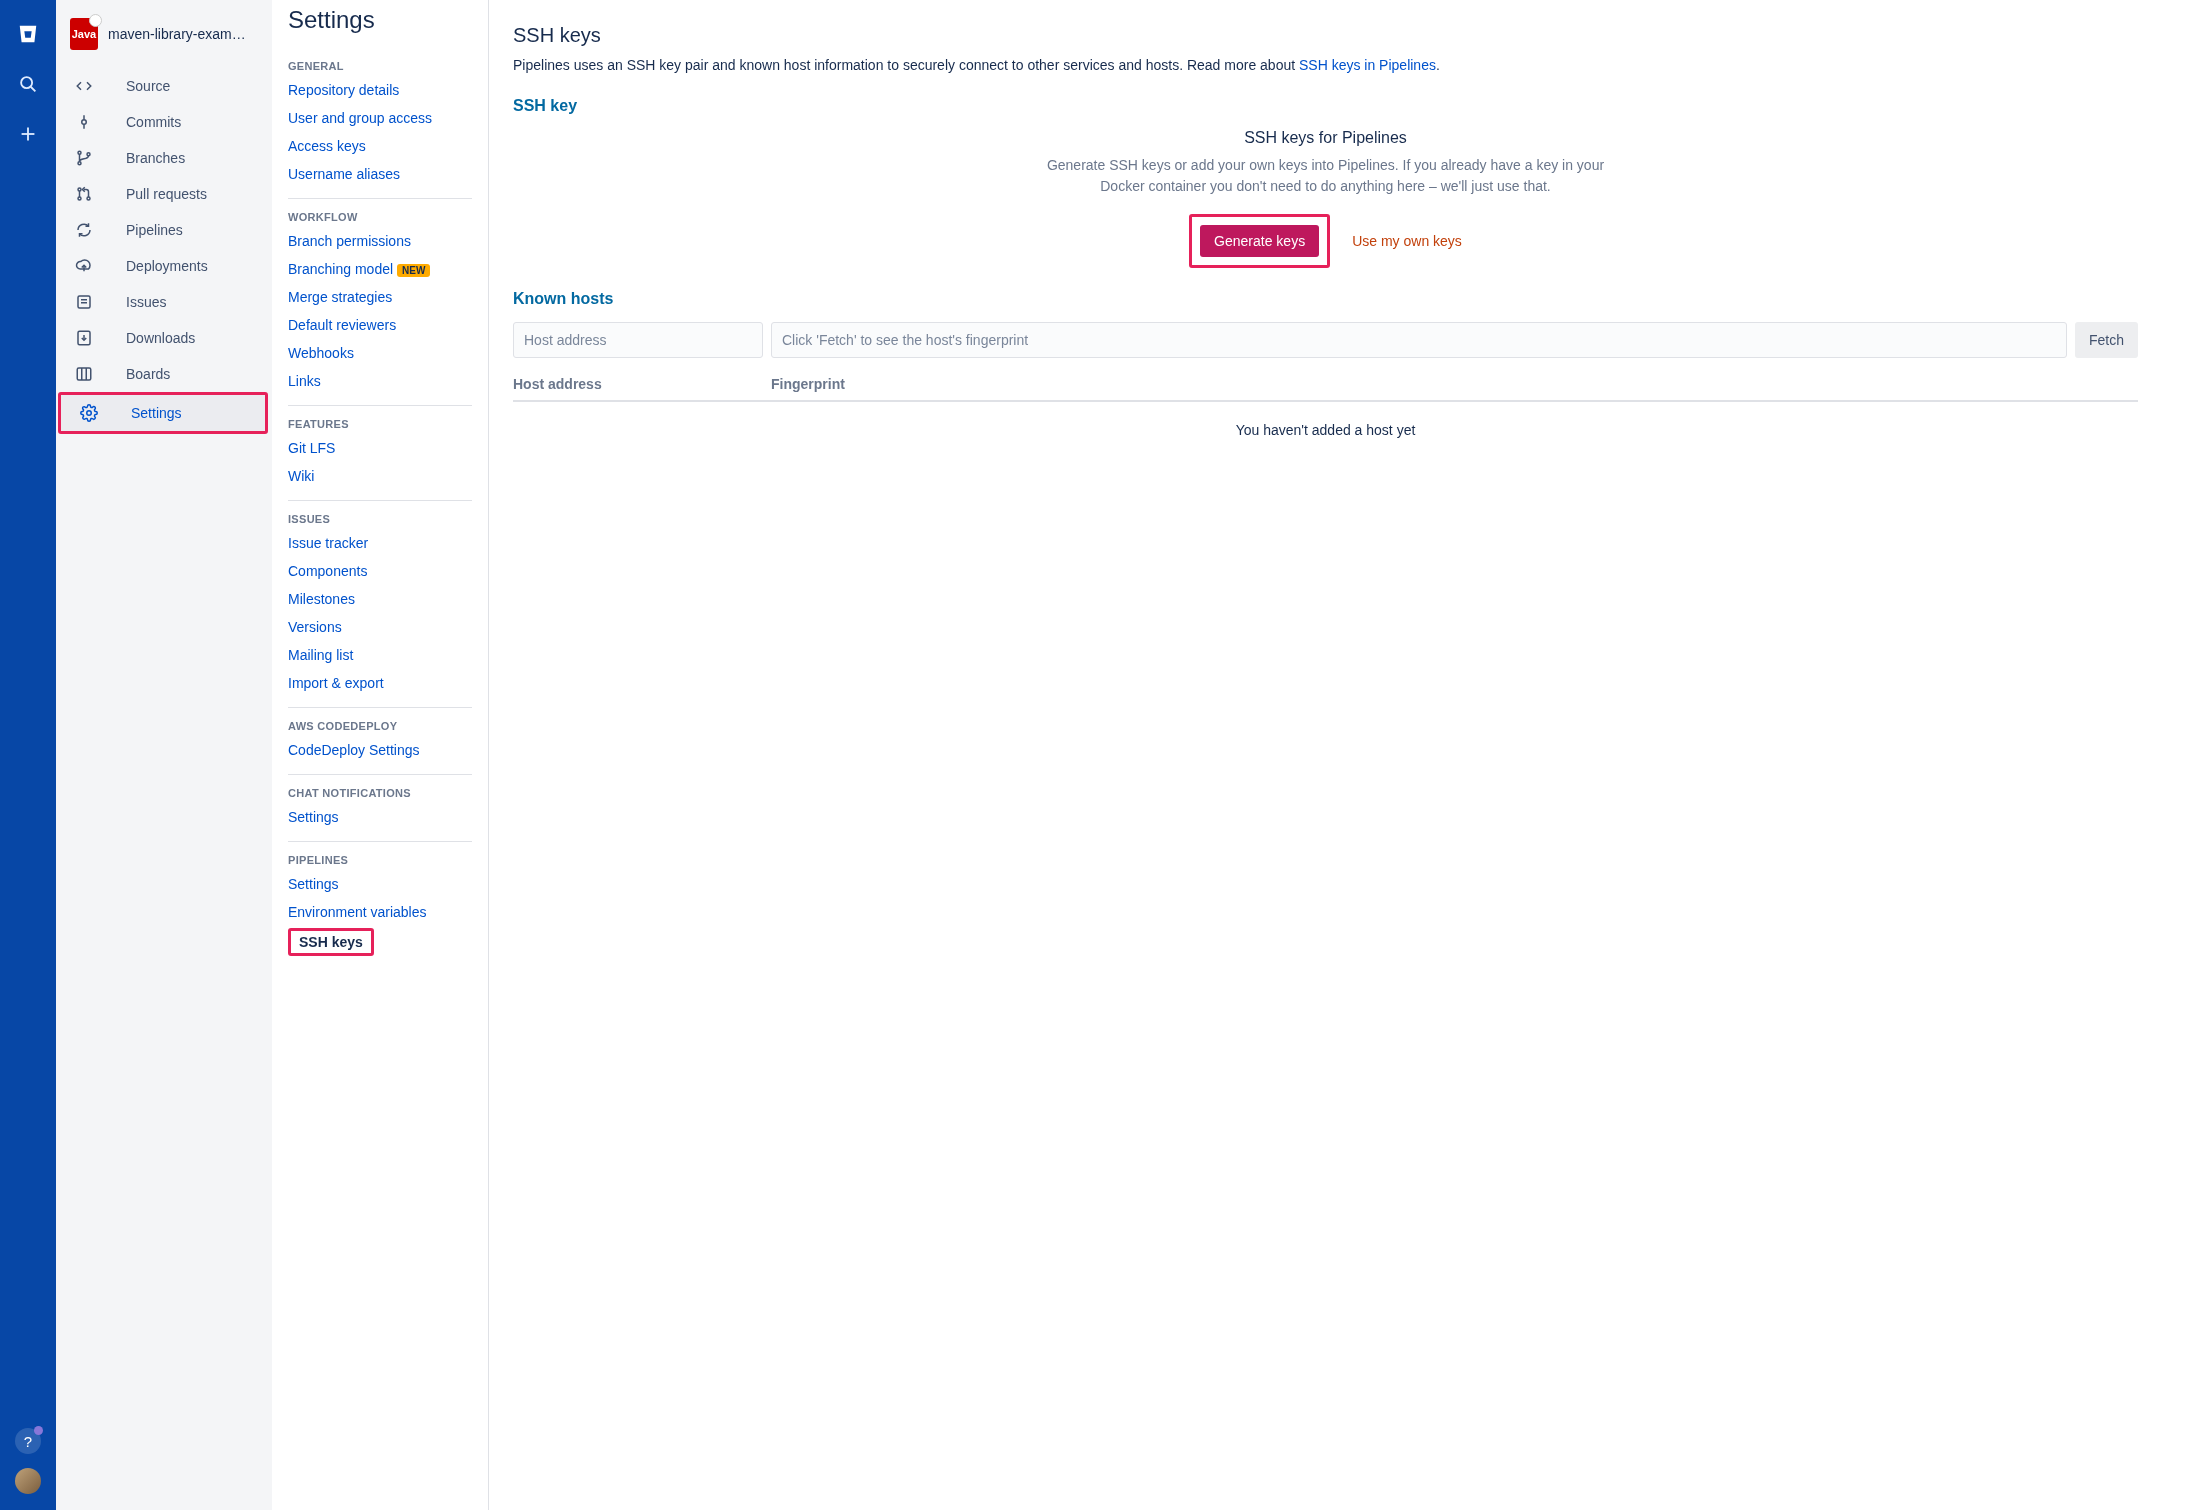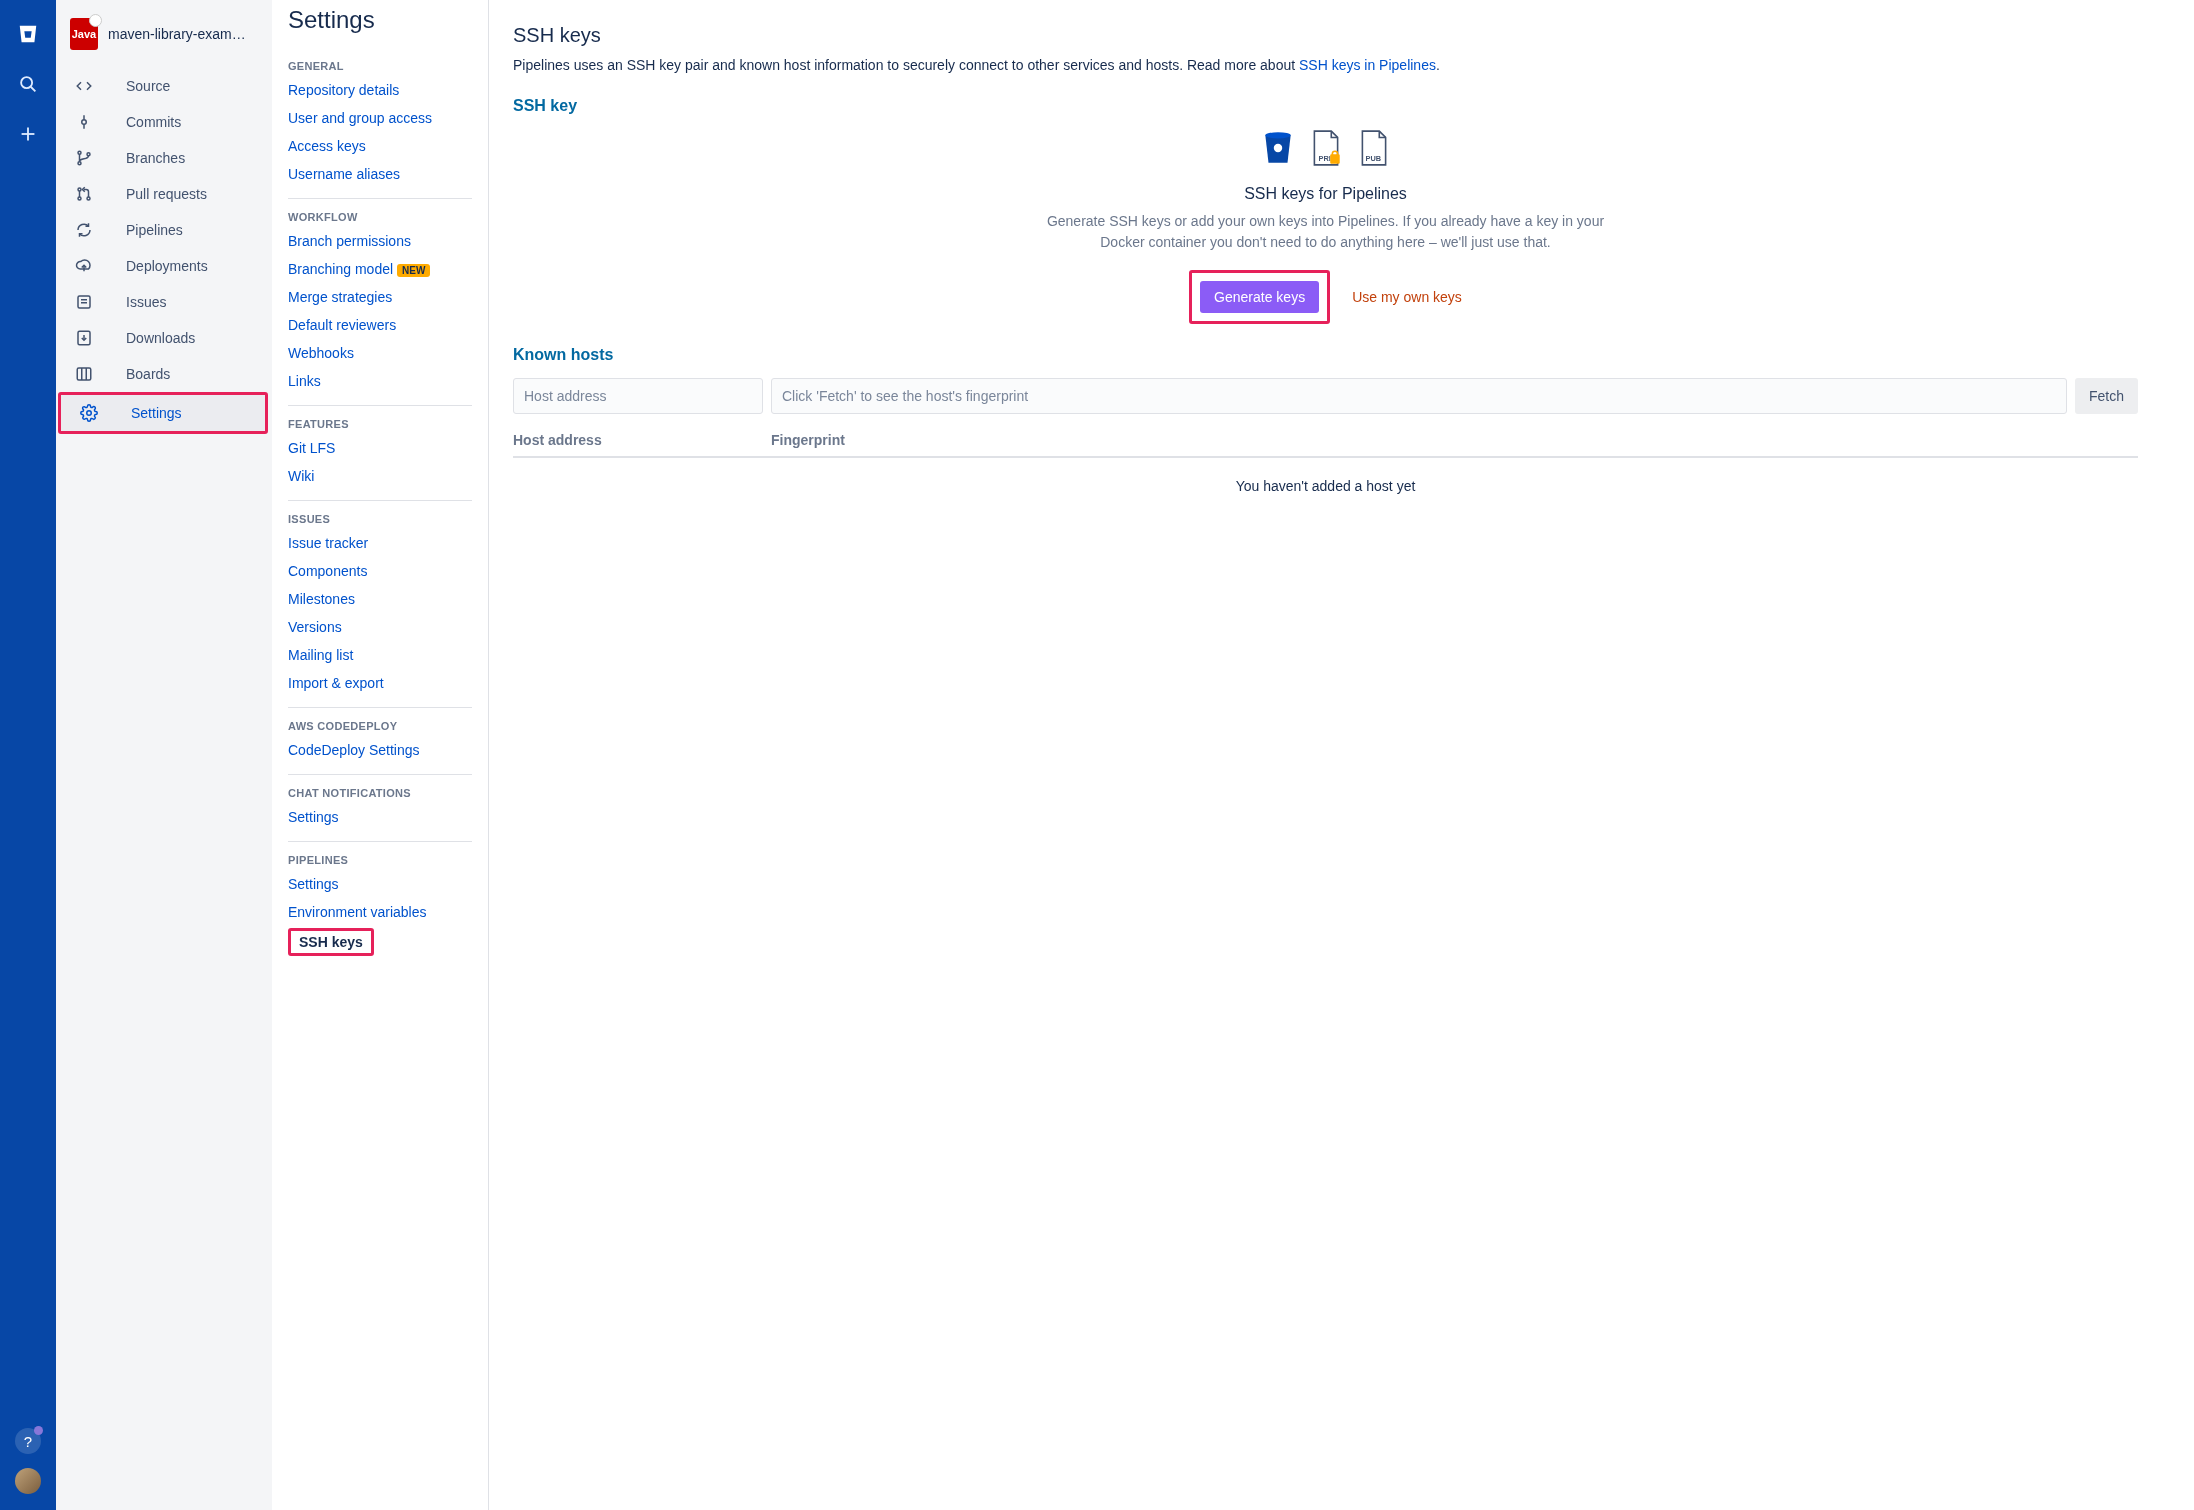--- a/index.html
+++ b/index.html
@@ -190,21 +190,21 @@
   .ssh-icons svg { width:34px;height:38px; }
   .ssh-center h3 {
     font-size:16px;font-weight:500;color:#172B4D;margin-bottom:8px;
   }
   .ssh-center p { color:#6B778C; }
   .ssh-actions {
     display:flex;align-items:center;justify-content:center;gap:22px;
     margin-top:18px;
   }
   .btn-primary {
-    background:#8b5cf6;color:#fff;border:none;
+    background:#be185d;color:#fff;border:none;
     padding:8px 14px;border-radius:3px;font-size:14px;
     cursor:pointer;
   }
   .subtle-link { color:#c2410c;font-size:14px;cursor:pointer; }
   .ssh-actions .highlight-box {
     padding:8px;
   }
 
   .kh-row {
     display:flex;gap:8px;align-items:stretch;margin:14px 0 18px 0;
@@ -379,39 +379,20 @@
 <main class="main">
   <h1>SSH keys</h1>
   <p>
     <span>Pipelines uses an SSH key pair and known host information to securely connect to other services and hosts. Read more about </span>
     <a class="inline">SSH keys in Pipelines</a><span>.</span>
   </p>
 
   <h2>SSH key</h2>
 
   <div class="ssh-center">
-    <div class="ssh-icons">
-      <svg viewBox="0 0 32 36">
-          <path d="M4 6h24l-3 26H7L4 6z" fill="#0747A6"></path>
-          <ellipse cx="16" cy="6" rx="12" ry="3" fill="#0052CC"></ellipse>
-          <circle cx="16" cy="18" r="4" fill="#fff"></circle>
-        </svg>
-      <svg viewBox="0 0 32 36">
-          <path d="M5 2h16l6 6v26H5z" fill="#fff" stroke="#42526E" stroke-width="1.5"></path>
-          <path d="M21 2v6h6" fill="none" stroke="#42526E" stroke-width="1.5"></path>
-          <text x="9" y="30" font-size="7" fill="#42526E" font-weight="700">PRI</text>
-          <rect x="20" y="24" width="9" height="9" rx="1" fill="#FFAB00"></rect>
-          <rect x="22" y="21" width="5" height="5" rx="2.5" fill="none" stroke="#FFAB00" stroke-width="1.5"></rect>
-        </svg>
-      <svg viewBox="0 0 32 36">
-          <path d="M5 2h16l6 6v26H5z" fill="#fff" stroke="#42526E" stroke-width="1.5"></path>
-          <path d="M21 2v6h6" fill="none" stroke="#42526E" stroke-width="1.5"></path>
-          <text x="8" y="30" font-size="7" fill="#42526E" font-weight="700">PUB</text>
-        </svg>
-    </div>
     <h3>SSH keys for Pipelines</h3>
     <p>Generate SSH keys or add your own keys into Pipelines. If you already have a key in your Docker container you don't need to do anything here – we'll just use that.</p>
     <div class="ssh-actions">
       <span class="highlight-box">
         <button class="btn-primary">Generate keys</button>
       </span>
       <span class="subtle-link">Use my own keys</span>
     </div>
   </div>
 

